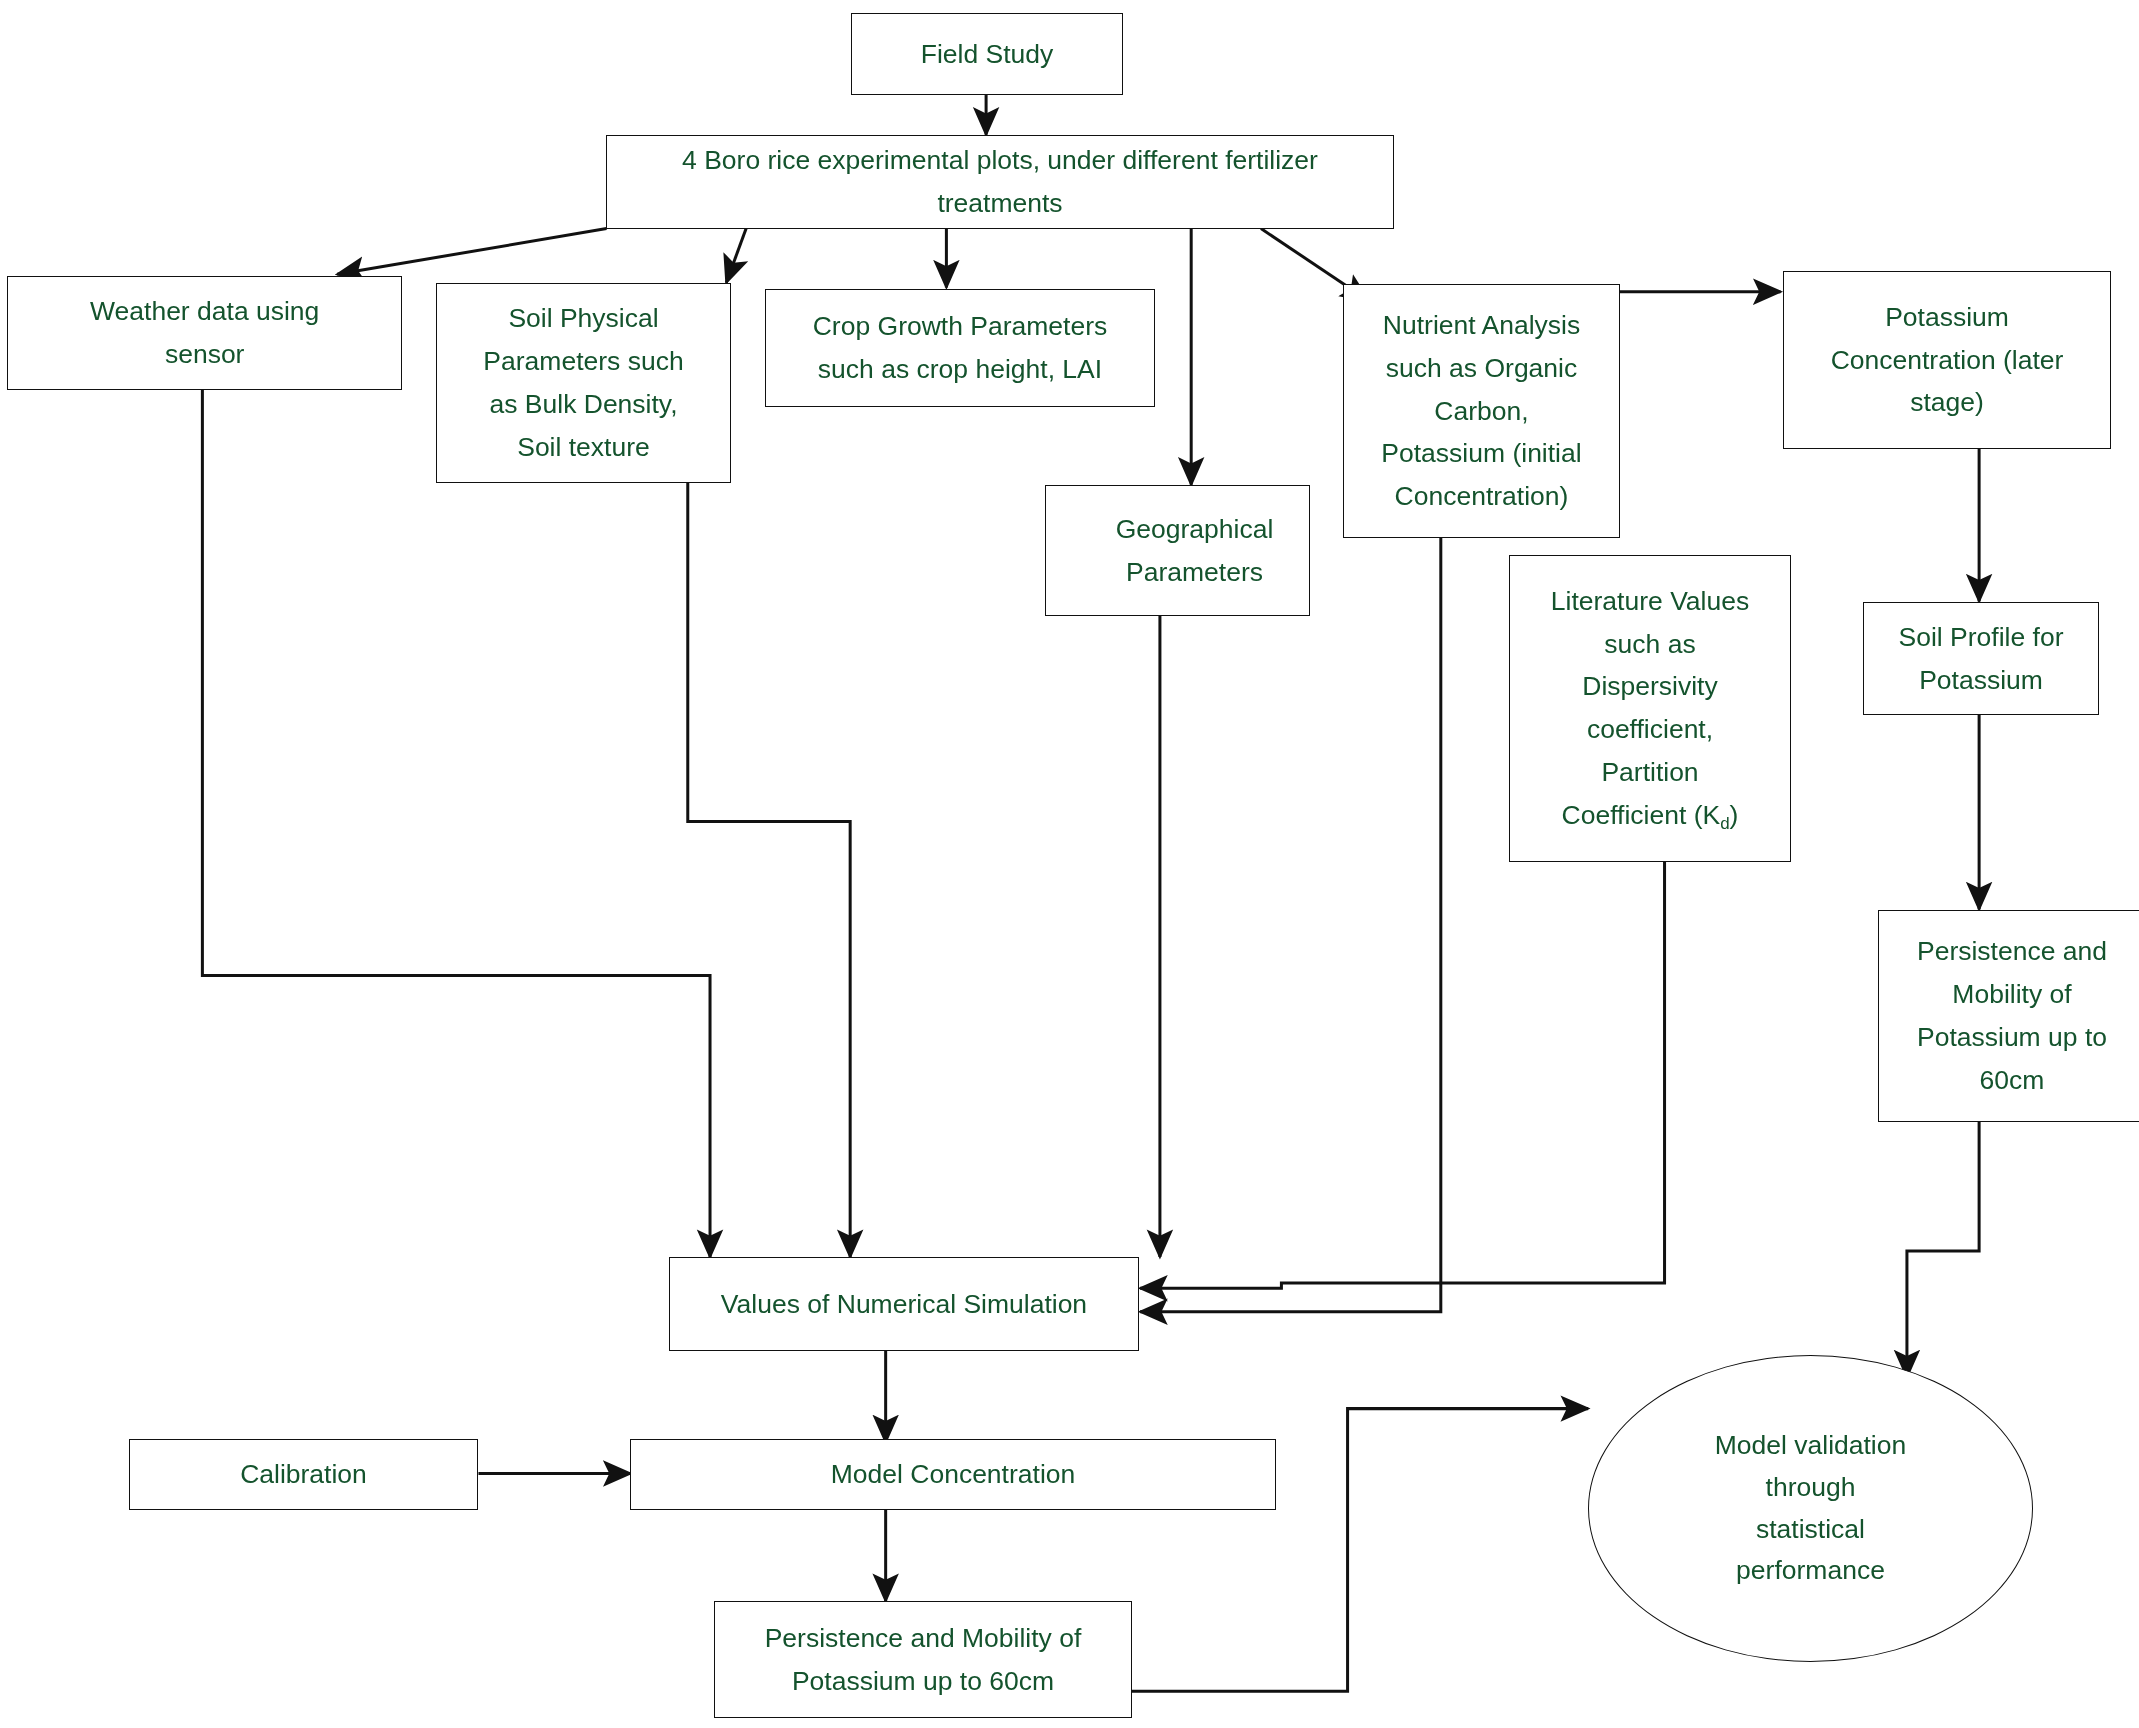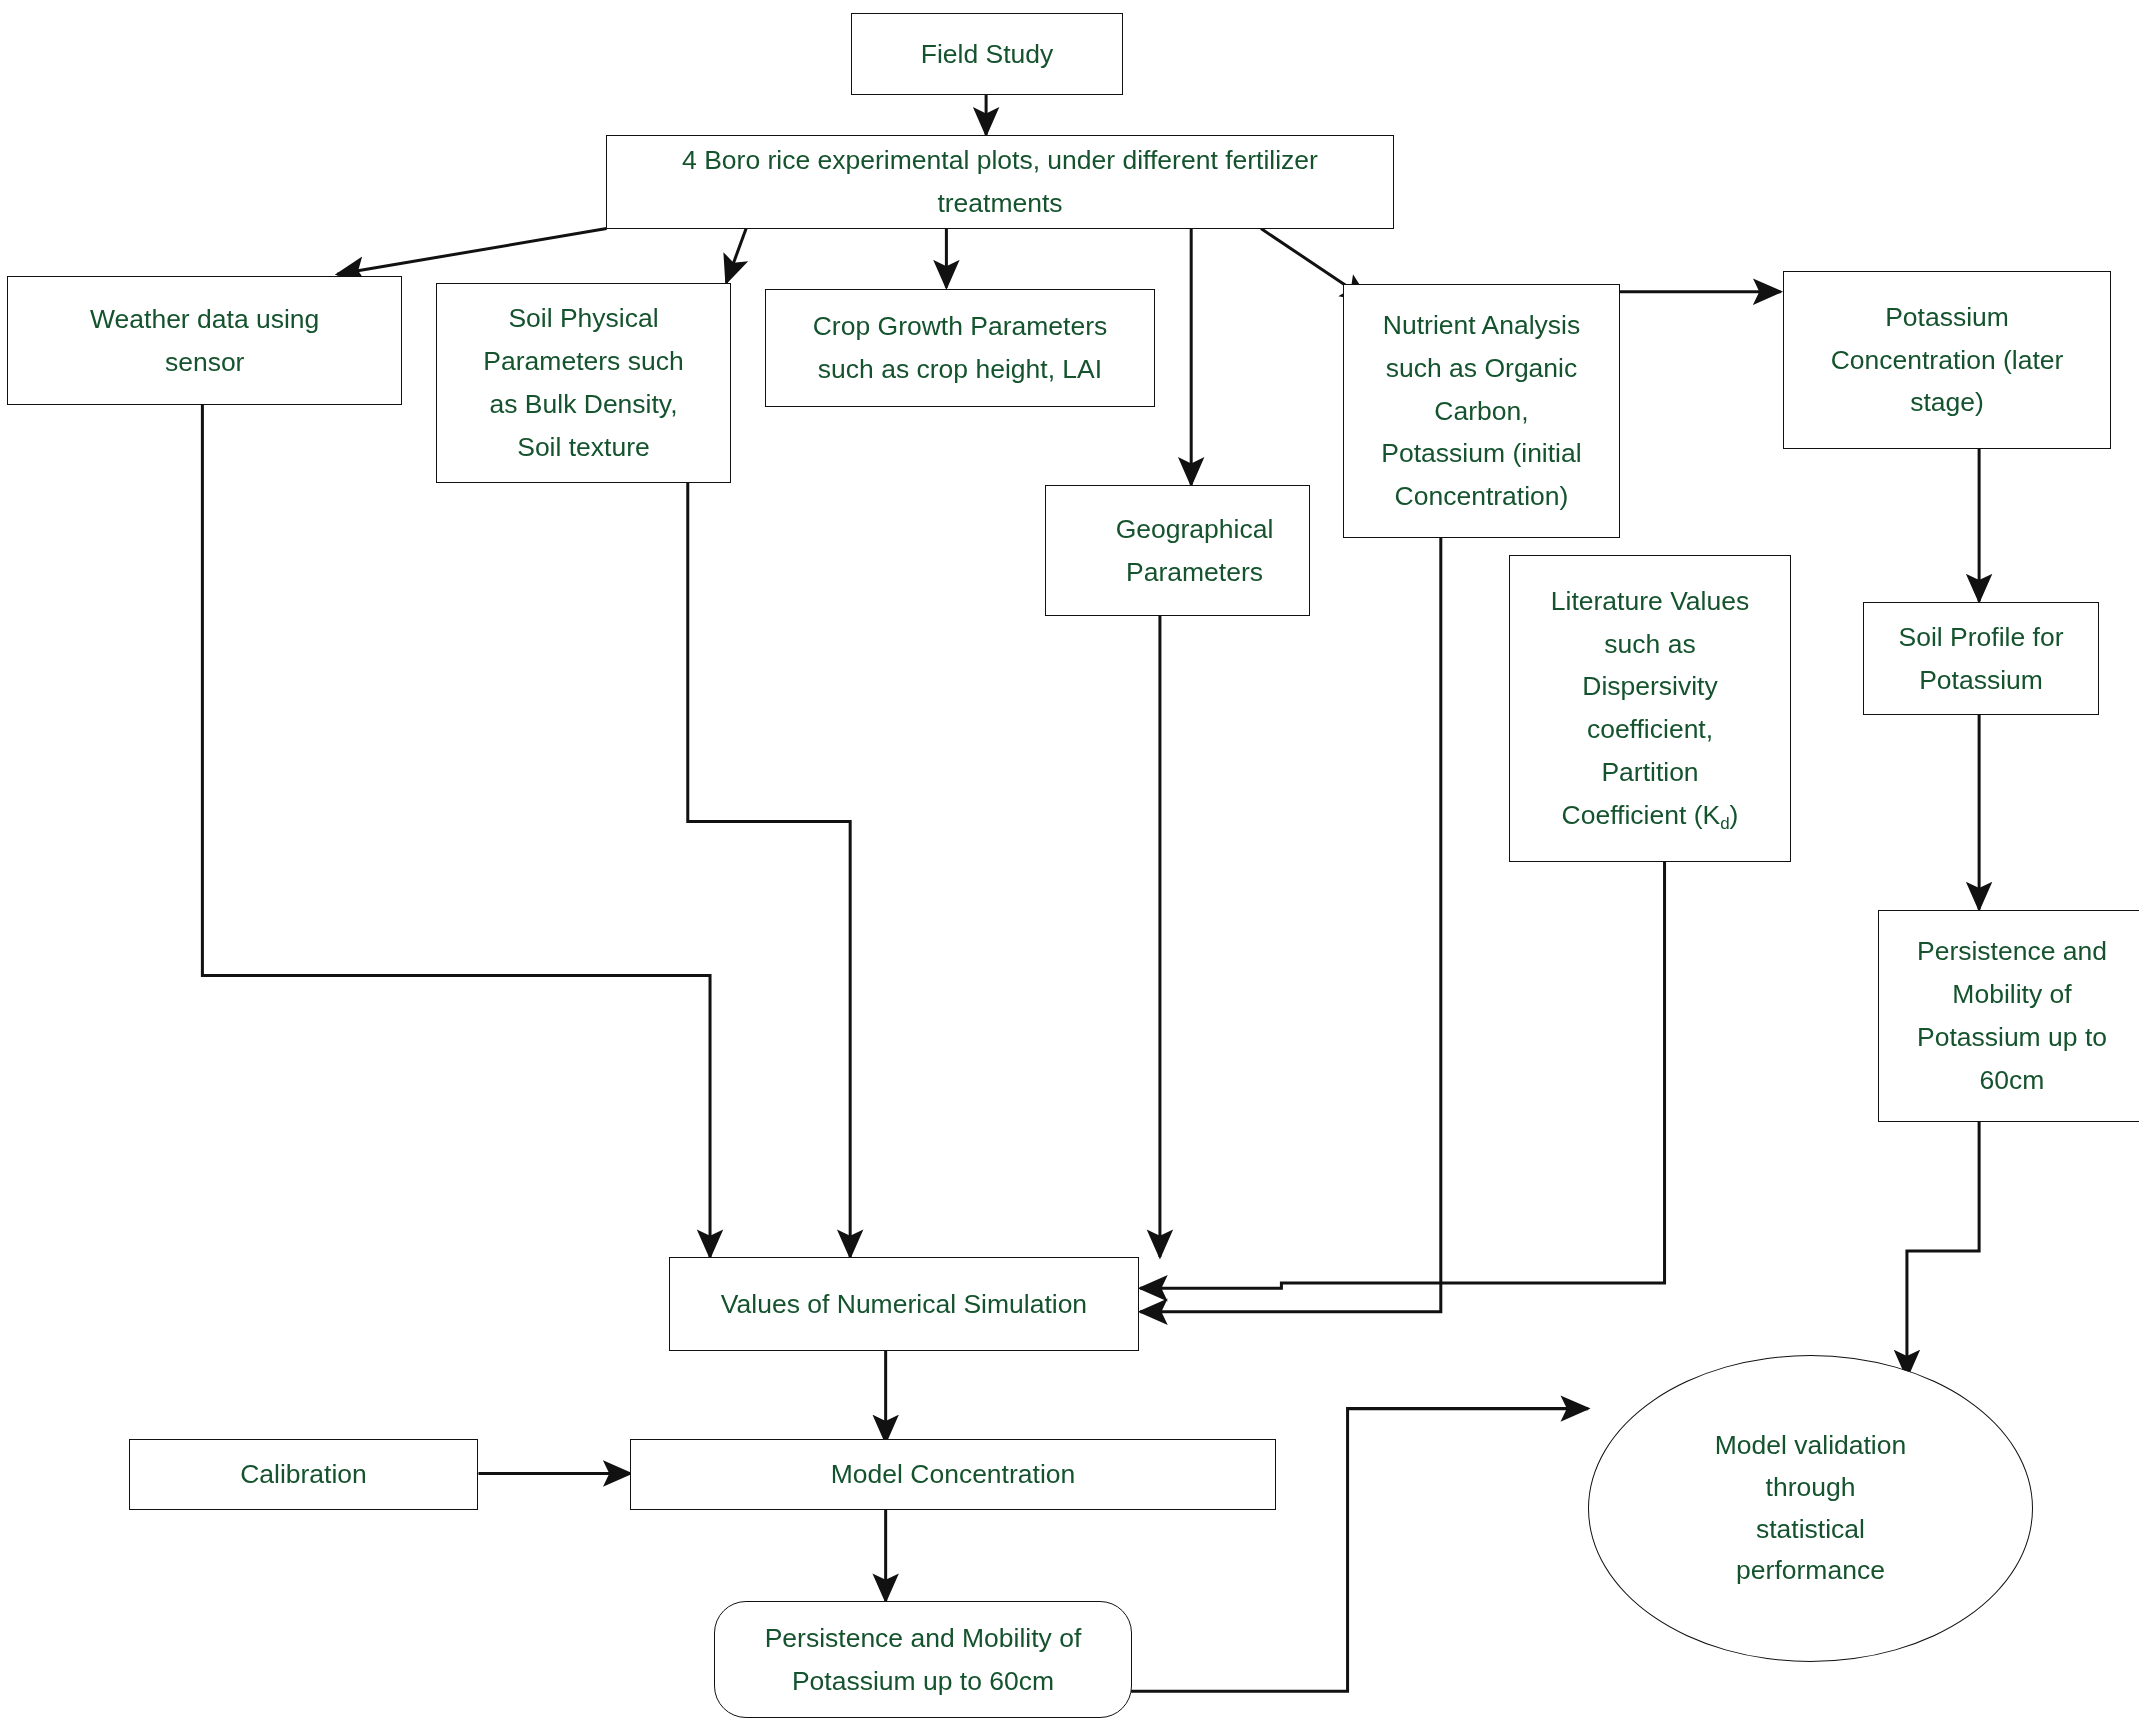--- a/index.html
+++ b/index.html
@@ -95,21 +95,21 @@
 
   <div class="node" style="left:851px;top:13.2px;width:272px;height:82px;">
     <span class="txt">Field Study</span>
   </div>
 
   <div class="node" style="left:606px;top:135px;width:788px;height:94px;">
     <span class="txt">4 Boro rice experimental plots, under different fertilizer
 treatments</span>
   </div>
 
-  <div class="node" style="left:7.2px;top:276px;width:395px;height:129px;">
+  <div class="node" style="left:7.2px;top:276px;width:395px;height:114px;">
     <span class="txt">Weather data using
 sensor</span>
   </div>
 
   <div class="node" style="left:765px;top:289px;width:390px;height:118px;">
     <span class="txt">Crop Growth Parameters
 such as crop height, LAI</span>
   </div>
 
   <div class="node" style="left:436px;top:283px;width:295px;height:200px;">
@@ -164,21 +164,21 @@
   </div>
 
   <div class="node" style="left:129px;top:1439px;width:349px;height:71px;">
     <span class="txt">Calibration</span>
   </div>
 
   <div class="node" style="left:630px;top:1439px;width:646px;height:71px;">
     <span class="txt">Model Concentration</span>
   </div>
 
-  <div class="node" style="left:714px;top:1601px;width:418px;height:117px;border-radius:32px;">
+  <div class="node" style="left:714px;top:1601px;width:418px;height:117px;">
     <span class="txt">Persistence and Mobility of
 Potassium up to 60cm</span>
   </div>
 
   <div class="node ellipse" style="left:1588px;top:1355px;width:445px;height:307px;">
     <span class="txt">Model validation
 through
 statistical
 performance</span>
   </div>

